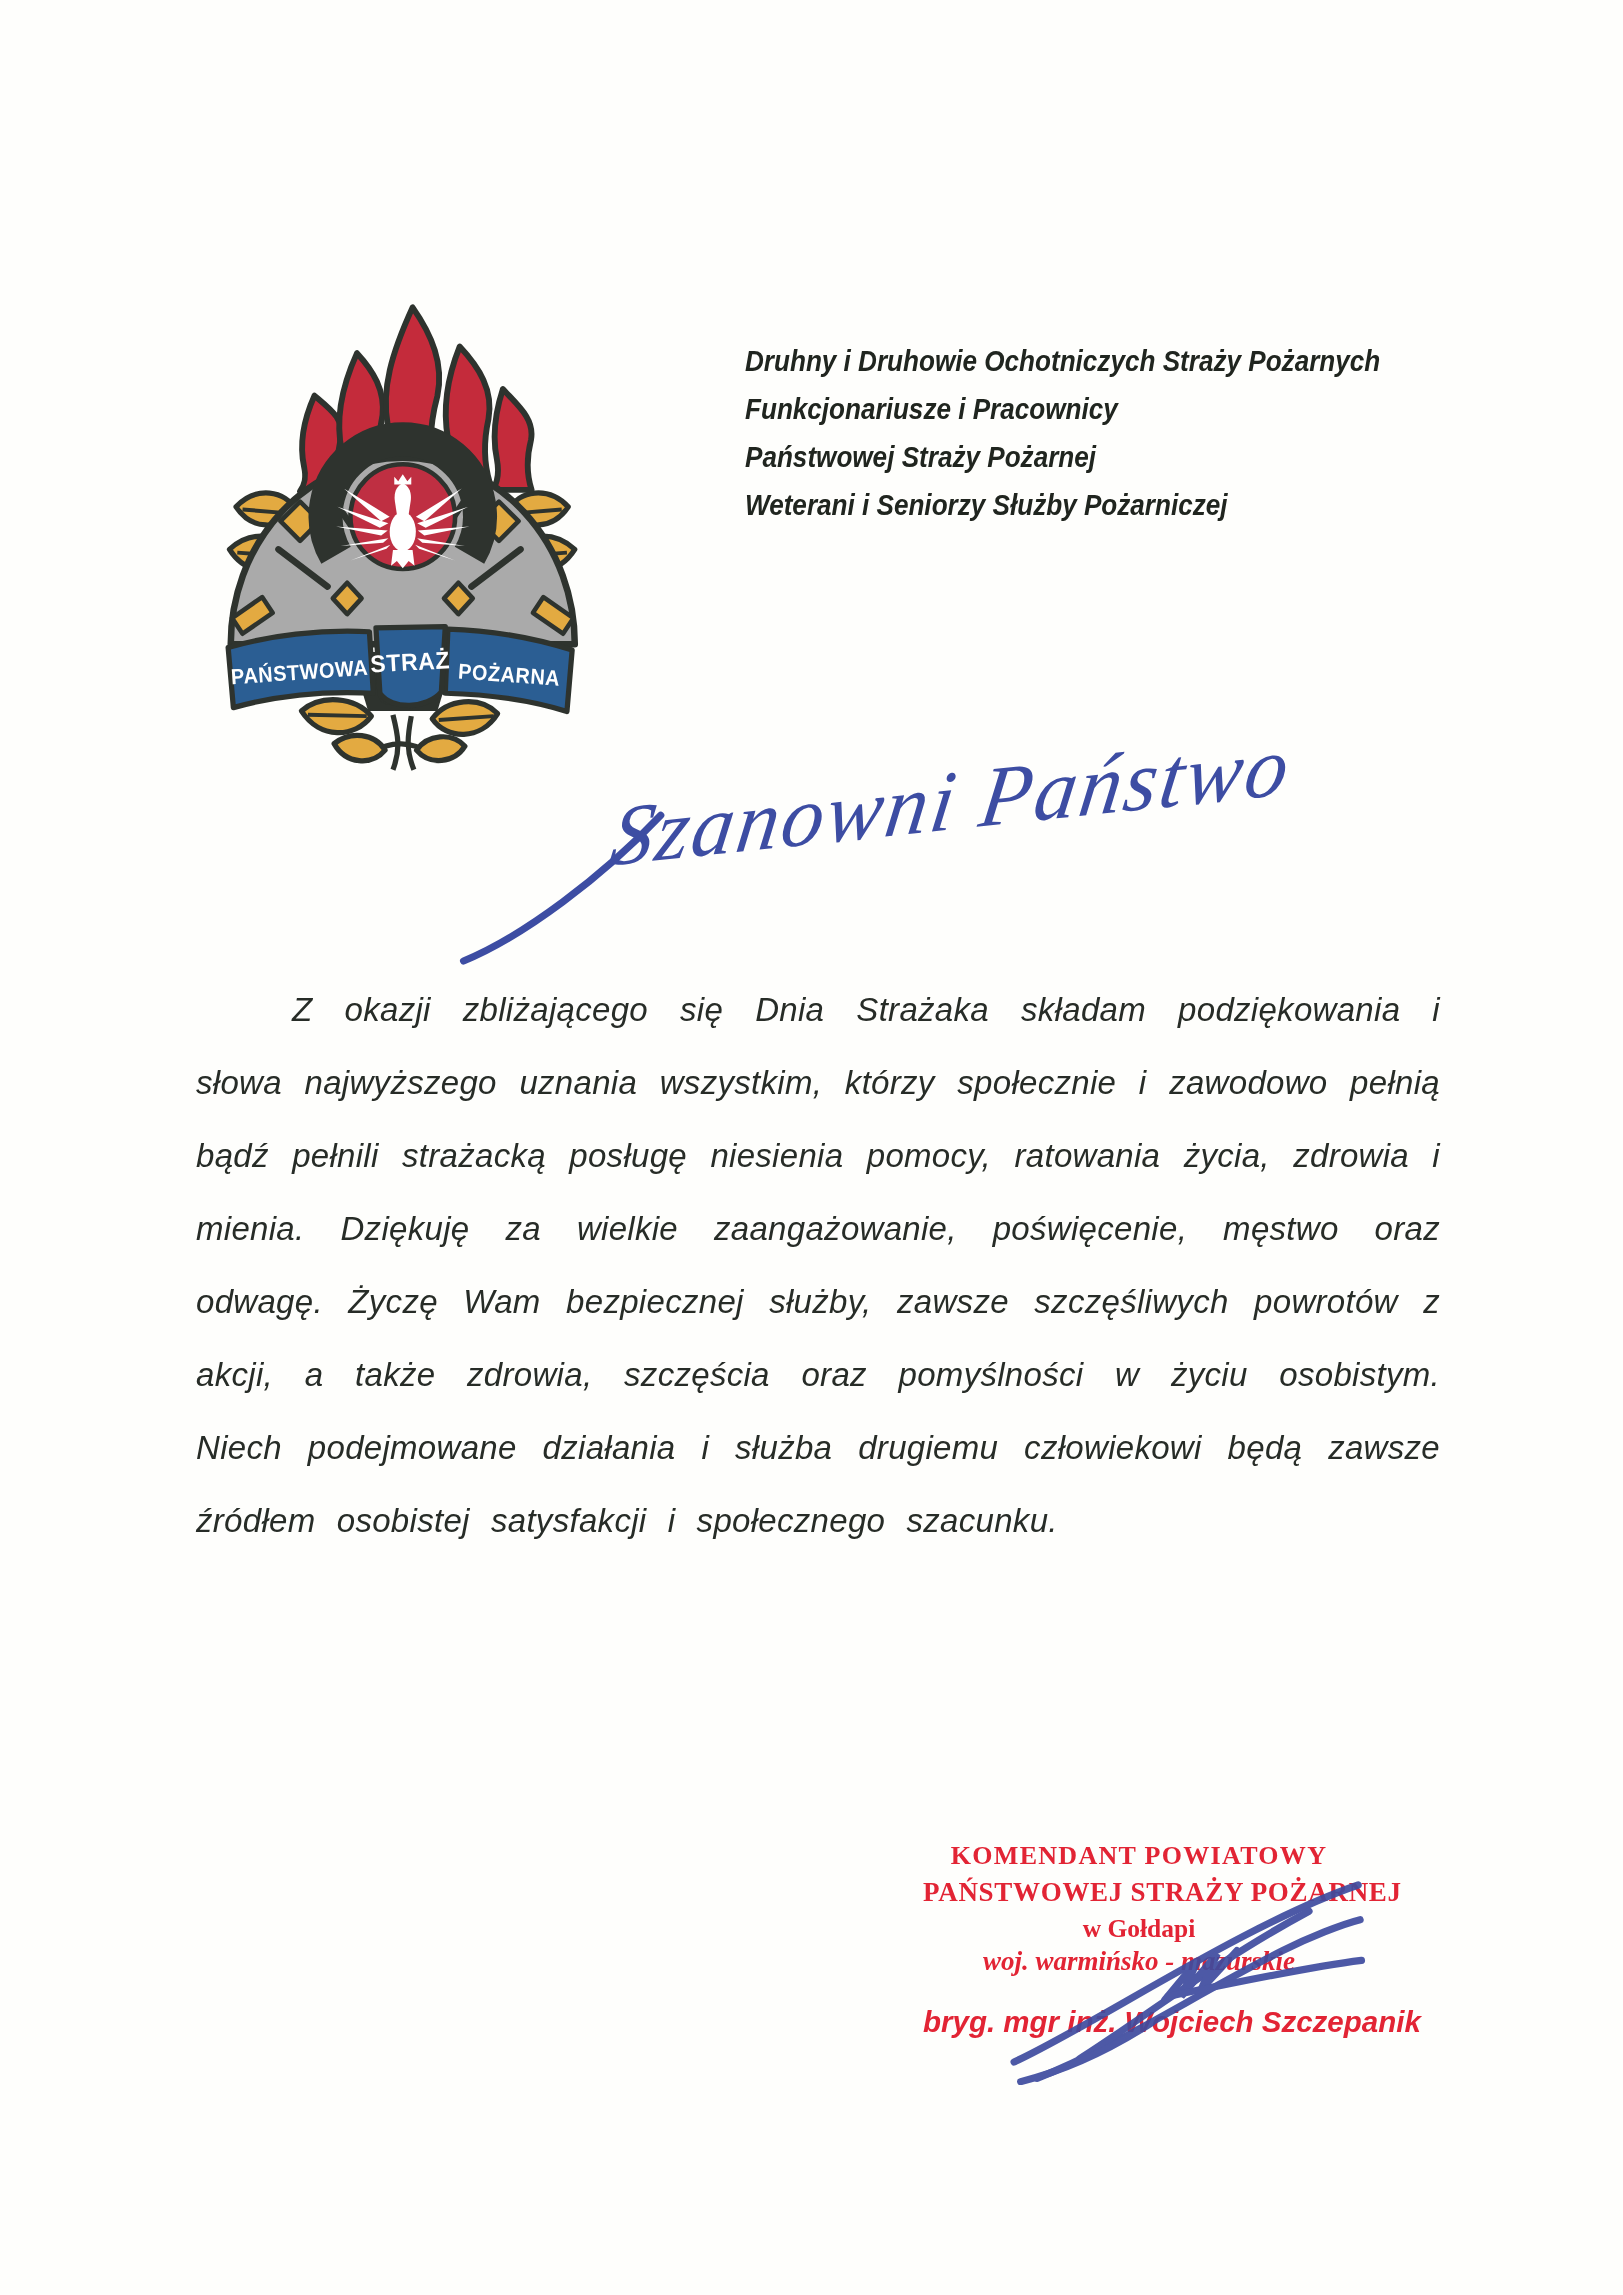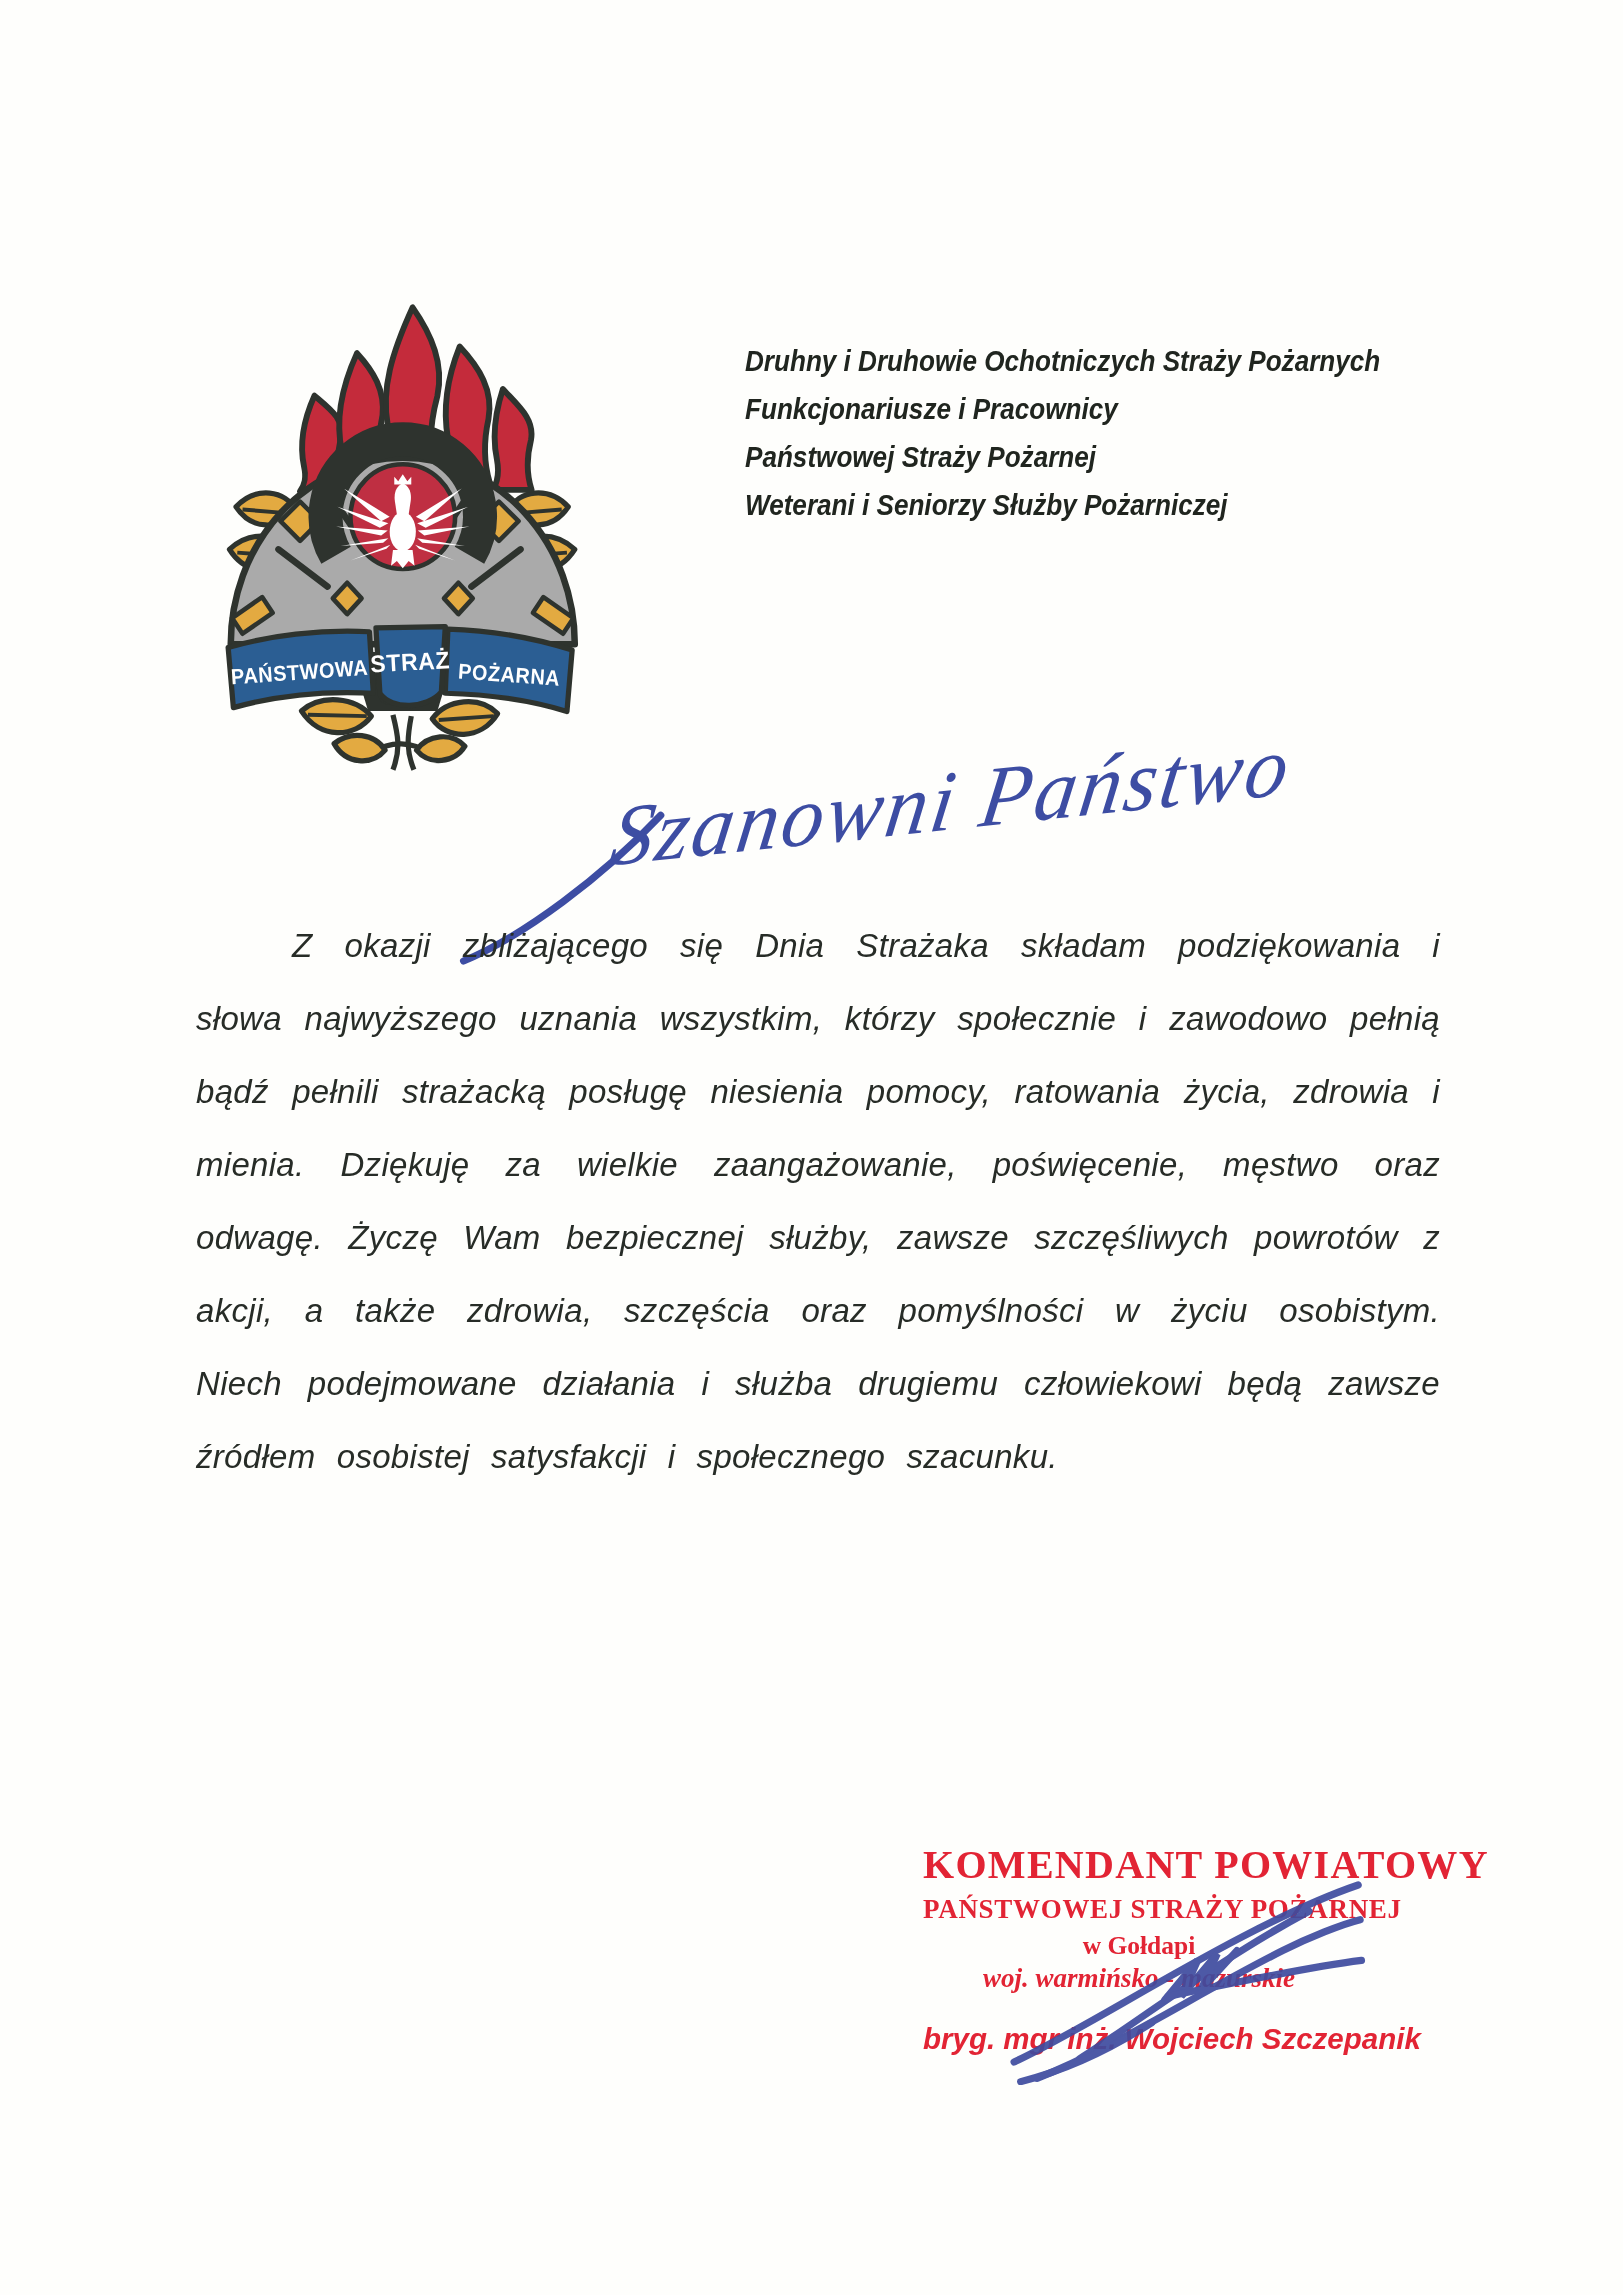--- a/index.html
+++ b/index.html
@@ -24,37 +24,37 @@
     transform:scaleX(.9);transform-origin:left top;
     letter-spacing:0;
     white-space:nowrap;
   }
 
   
   .salutation{position:absolute;left:393px;top:743px;width:916px;height:236px;}
 
   
   .body-text{
-    position:absolute;left:196px;top:909px;width:1244px;
+    position:absolute;left:196px;top:973px;width:1244px;
     font-style:italic;
     font-size:33px;line-height:73px;
     color:#272c27;
     text-align:justify;
     word-spacing:11.8px;
     letter-spacing:0.3px;
   }
   .body-text p{margin:0;text-indent:96px;}
   .body-text p + p{margin-top:30px;}
 
   
   .stamp{
     position:absolute;left:923px;top:1841px;width:432px;
     text-align:center;color:#e22434;
   }
-  .stamp .s1{font-family:"Liberation Serif",serif;font-weight:600;font-size:40px;letter-spacing:1.3px;white-space:nowrap;}
+  .stamp .s1{font-family:"Liberation Serif",serif;font-weight:600;font-size:26px;letter-spacing:1.3px;white-space:nowrap;}
   .stamp .s2{font-family:"Liberation Serif",serif;font-weight:600;font-size:27px;letter-spacing:0.7px;margin-top:5.9px;white-space:nowrap;}
   .stamp .s3{font-family:"Liberation Serif",serif;font-weight:600;font-size:25.5px;margin-top:6px;}
   .stamp .s4{font-family:"Liberation Serif",serif;font-weight:600;font-style:italic;font-size:27px;margin-top:2.6px;}
   .stamp .name{font-family:"Liberation Sans",sans-serif;font-style:italic;font-weight:bold;font-size:29.5px;margin-top:27.5px;white-space:nowrap;}
 
   
   .scrawl{position:absolute;left:1001px;top:1862px;width:367px;height:223px;}
 </style>
 </head>
 <body>

